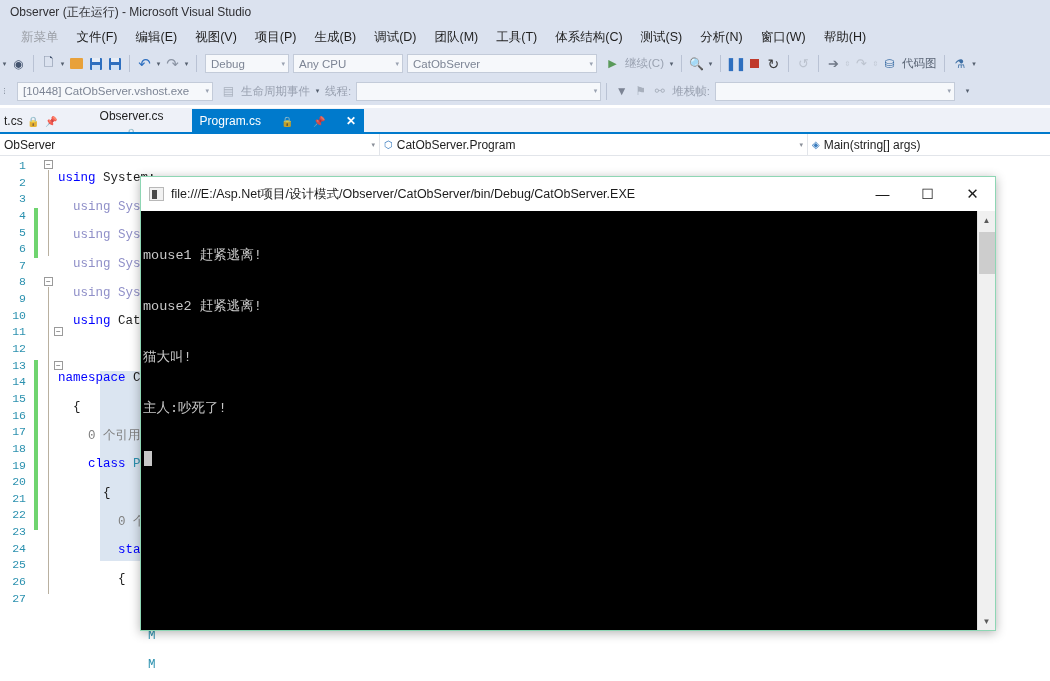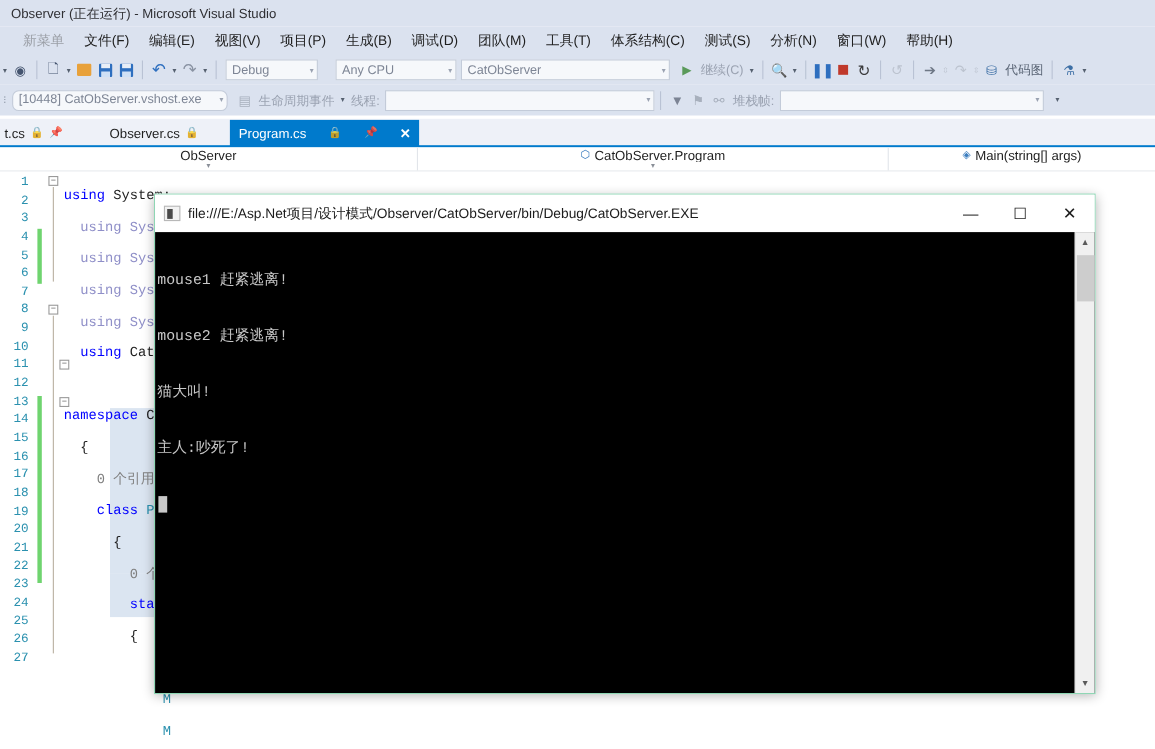--- a/index.html
+++ b/index.html
@@ -104,21 +104,21 @@
 
   
   .vs-navbar {
     position: absolute; left: 0; top: 134px; width: 1050px; height: 22px;
     background: #ffffff; border-bottom: 1px solid #e2e5ea;
     display: flex; align-items: stretch;
     font-size: 12px; color: #1e1e1e;
   }
   .nav-cell {
     display: flex; align-items: center; justify-content: space-between;
-    border-right: 1px solid #e2e5ea; padding: 0 4px 0 4px; overflow: hidden; flex-direction: column;
+    border-right: 1px solid #e2e5ea; padding: 0 4px 0 4px; overflow: hidden;
   }
   .nav-cell .inner { display: flex; align-items: center; gap: 4px; overflow: hidden; white-space: nowrap; }
   .nav-cell .nv { font-size: 7px; color: #8a8f98; }
   .nav-ic { font-size: 10px; color: #3b7dbf; }
 
   
   .vs-editor {
     position: absolute; left: 0; top: 156px; width: 1050px; height: 525px;
     background: #ffffff; overflow: hidden;
   }
@@ -243,21 +243,21 @@
     <span class="tb-btn ic-undo">↶</span>
     <span class="tb-caret">▾</span>
     <span class="tb-btn ic-redo">↷</span>
     <span class="tb-caret">▾</span>
     <span class="tb-sep"></span>
 
     <span class="combo" style="width:84px;margin-left:3px;">
       <span class="txt">Debug</span>
       <span class="cv">▾</span>
     </span>
-    <span class="combo" style="width:110px;margin-left:16px;">
+    <span class="combo" style="width:110px;margin-left:4px;">
       <span class="txt">Any CPU</span>
       <span class="cv">▾</span>
     </span>
     <span class="combo" style="width:190px;margin-left:4px;">
       <span class="txt">CatObServer</span>
       <span class="cv">▾</span>
     </span>
 
     <span class="tb-btn ic-play" style="margin-left:6px;">▶</span>
     <span class="tb-label dim">继续(C)</span>
@@ -281,21 +281,21 @@
     <span class="tb-caret" style="color:#bcc3cf;">⇳</span>
     <span class="tb-btn" style="color:#3d6fa5;">⛁</span>
     <span class="tb-label">代码图</span>
     <span class="tb-sep"></span>
     <span class="tb-btn" style="color:#3d6fa5;">⚗</span>
     <span class="tb-caret">▾</span>
   </div>
 
   <div class="vs-toolbar2">
     <span class="tb-caret">⋮</span>
-    <span class="combo" style="width:196px;margin-left:2px;border-radius:6px;">
+    <span class="combo" style="width:196px;margin-left:8px;">
       <span class="txt">[10448] CatObServer.vshost.exe</span>
       <span class="cv">▾</span>
     </span>
     <span class="tb-btn" style="margin-left:6px;color:#a8b0bd;">▤</span>
     <span class="tb-label dim">生命周期事件</span>
     <span class="tb-caret">▾</span>
     <span class="tb-label dim">线程:</span>
     <span class="combo" style="width:245px;margin-left:2px;">
       <span class="txt"></span>
       <span class="cv">▾</span>
@@ -311,21 +311,21 @@
     </span>
     <span class="tb-caret" style="margin-left:8px;">▾</span>
   </div>
 
   <div class="vs-tabstrip">
     <div class="vs-tab" style="margin-left:-4px;">
       <span>t.cs</span>
       <span class="tab-icon">🔒</span>
       <span class="tab-icon">📌</span>
     </div>
-    <div class="vs-tab" style="margin-left:26px;">
+    <div class="vs-tab" style="margin-left:26px;flex-direction:column;">
       <span>Observer.cs</span>
       <span class="tab-icon">🔒</span>
     </div>
     <div class="vs-tab active" style="margin-left:20px;">
       <span>Program.cs</span>
       <span class="tab-icon">🔒</span>
       <span class="tab-icon">📌</span>
       <span class="tab-close">✕</span>
     </div>
   </div>

